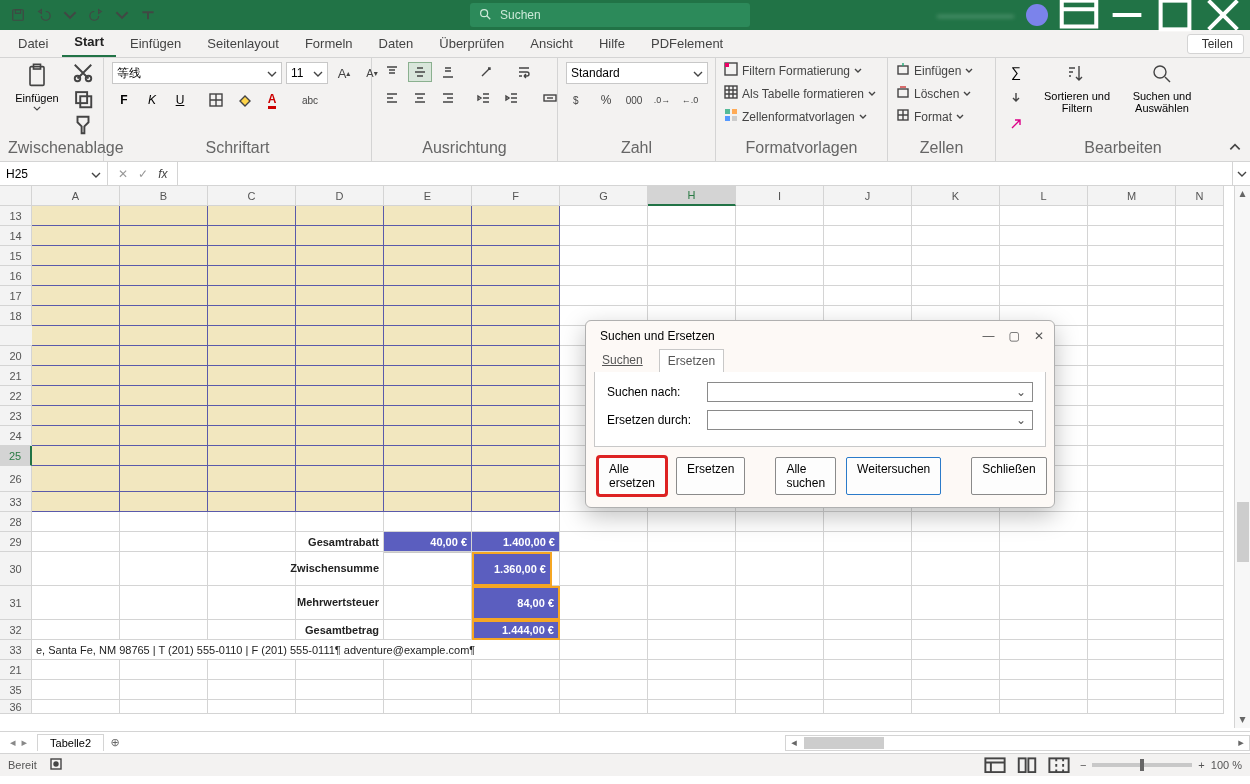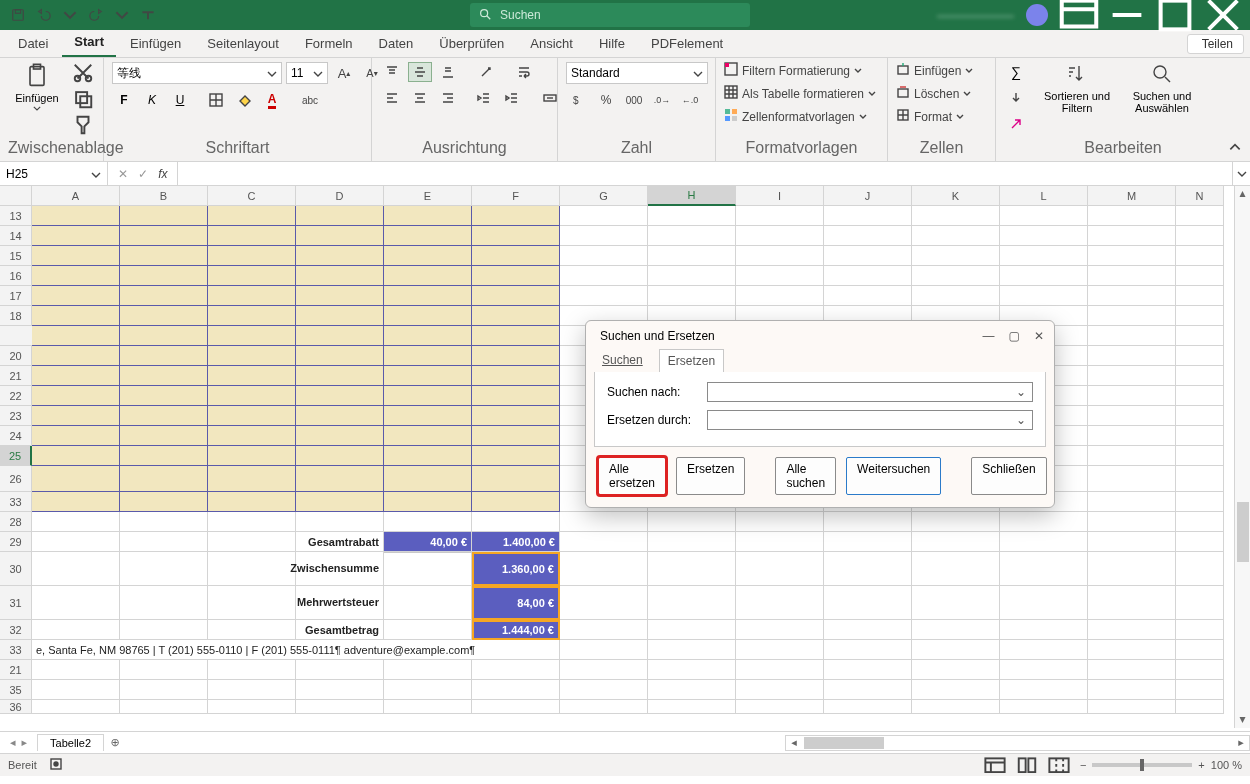--- a/index.html
+++ b/index.html
@@ -1053,21 +1053,21 @@
       <div class="cell y" style="left: 176px; top: 286px; width: 88px; height: 20px;"></div>
       <div class="cell y" style="left: 264px; top: 286px; width: 88px; height: 20px;"></div>
       <div class="cell y" style="left: 352px; top: 286px; width: 88px; height: 20px;"></div>
       <div class="cell y" style="left: 440px; top: 286px; width: 88px; height: 20px;"></div>
       <div class="cell lbl" style="left: 264px; top: 326px; width: 88px; height: 20px;">Gesamtrabatt</div>
       <div class="cell lbl" style="left: 264px; top: 346px; width: 88px; height: 34px; line-height: 1.1; white-space: normal;">Zwischensumme</div>
       <div class="cell lbl" style="left: 264px; top: 380px; width: 88px; height: 34px; line-height: 1.1; white-space: normal;">Mehrwertsteuer</div>
       <div class="cell lbl" style="left: 264px; top: 414px; width: 88px; height: 20px;">Gesamtbetrag</div>
       <div class="cell pur" style="left: 352px; top: 326px; width: 88px; height: 20px;">40,00 €</div>
       <div class="cell pur" style="left: 440px; top: 326px; width: 88px; height: 20px;">1.400,00 €</div>
-      <div class="cell pur ob" style="left: 440px; top: 346px; width: 88px; height: 34px;">1.360,00 €</div>
+      <div class="cell pur ob" style="left: 440px; top: 346px; width: 80px; height: 34px;">1.360,00 €</div>
       <div class="cell pur ob" style="left: 440px; top: 380px; width: 88px; height: 34px;">84,00 €</div>
       <div class="cell pur ob" style="left: 440px; top: 414px; width: 88px; height: 20px;">1.444,00 €</div>
       <div class="cell " style="left: 352px; top: 346px; width: 88px; height: 34px; border-top: 1px solid rgb(200, 200, 200);"></div>
       <div class="cell " style="left: 352px; top: 380px; width: 88px; height: 34px;"></div>
       <div class="cell " style="left: 352px; top: 414px; width: 88px; height: 20px;"></div>
       <div class="cell" style="left: 0px; top: 434px; width: 528px; height: 20px; font-size: 11px; white-space: nowrap; overflow: hidden;">e, Santa Fe, NM 98765  |  T (201) 555-0110  |  F (201) 555-0111¶ adventure@example.com¶</div>
       <div class="active-cell-border" style="left: 615px; top: 239px; width: 88px; height: 20px;"></div>
     </div>
 </div>
 

